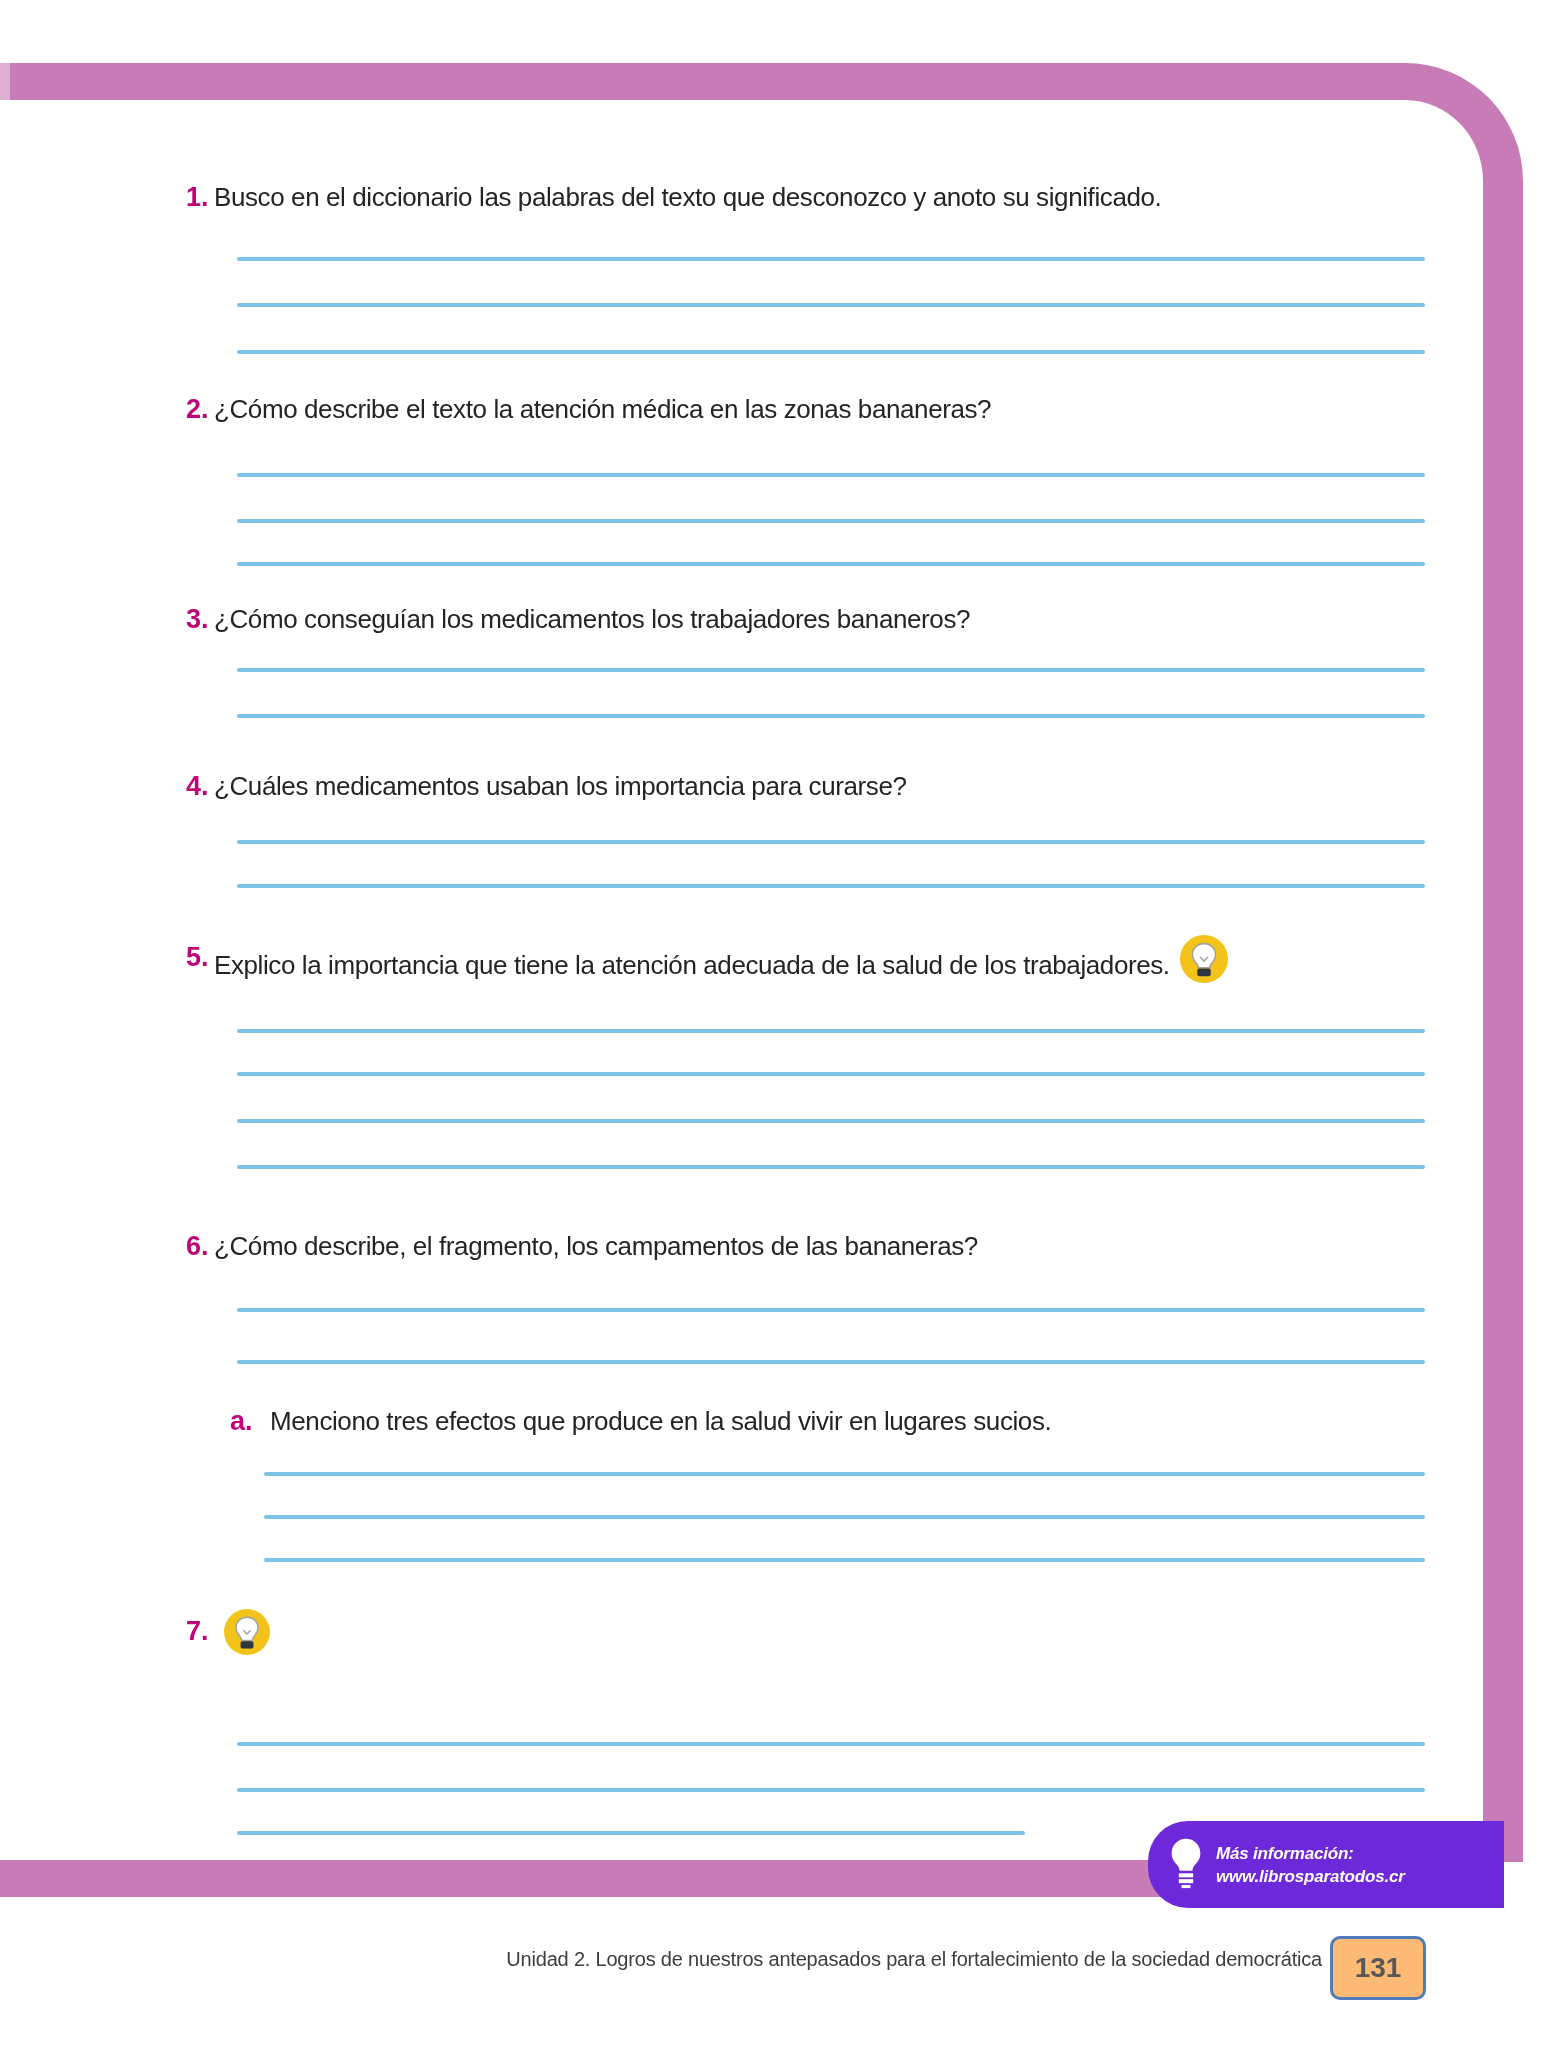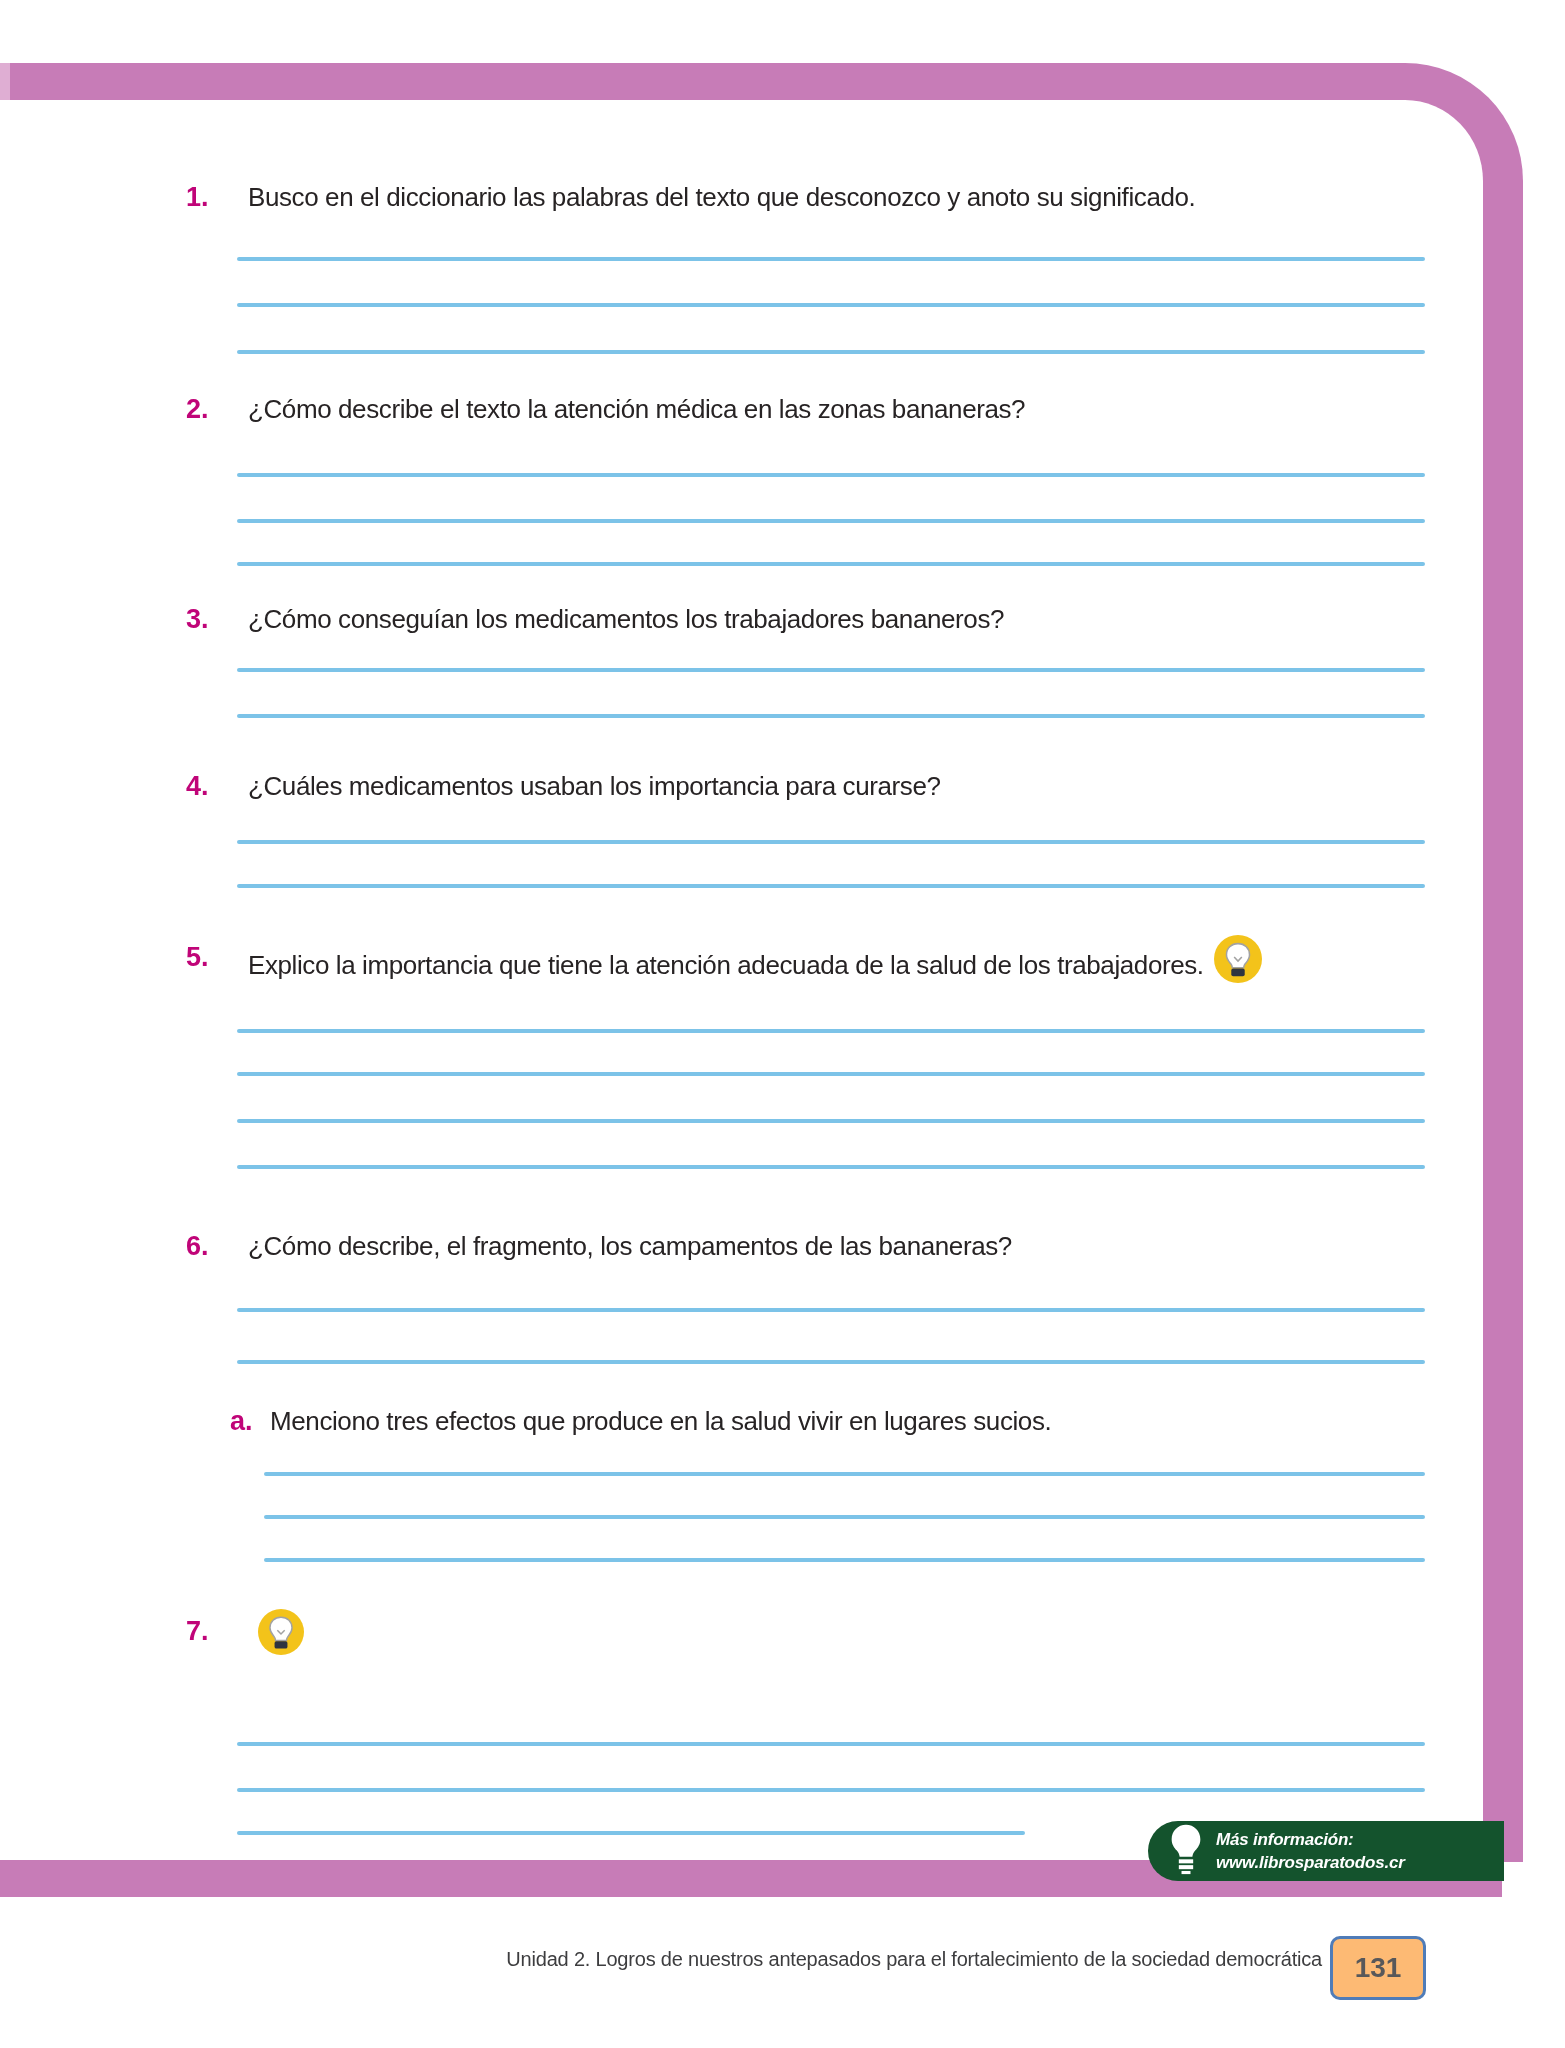--- a/index.html
+++ b/index.html
@@ -18,38 +18,38 @@
   .frame-sliver{position:absolute;left:0;top:63px;width:10px;height:37px;background:#dfaed3;}
   .bottom-band{position:absolute;left:0;top:1860px;width:1502px;height:37px;background:#c77cb7;}
 
   
   .q{position:absolute;left:186px;width:1290px;}
   .q .num{
     position:absolute;left:0;top:0;width:40px;
     font-weight:bold;font-size:27px;color:#c00478;line-height:38px;
   }
   .q .qt{
-    margin:0 0 0 62px;font-size:26px;line-height:38px;color:#272324;
+    margin:0 0 0 28px;font-size:26px;line-height:38px;color:#272324;
     letter-spacing:-0.4px;font-weight:500;
   }
   .q.sub{left:230px;}
   .q.sub .num{width:36px;}
   .q.sub .qt{margin-left:40px;}
 
   .bulb{display:inline-block;vertical-align:middle;margin-left:10px;position:relative;top:-3px;}
 
   
   .ans{position:absolute;left:237px;width:1188px;height:4px;background:#7cc3e8;border-radius:2px;}
   .ans.sub{left:264px;width:1161px;}
   .ans.short{width:788px;}
 
   
   .badge{
-    position:absolute;left:1148px;top:1821px;width:356px;height:60px;
-    background:#14532d;border-radius:40px 0 0 40px;
+    position:absolute;left:1148px;top:1821px;width:356px;height:87px;
+    background:#6d28d9;border-radius:40px 0 0 40px;
     display:flex;align-items:center;box-sizing:border-box;padding-left:20px;
   }
   .badge-text{margin-left:12px;color:#ffffff;font-style:italic;font-weight:bold;
     font-size:17px;line-height:23px;letter-spacing:-0.2px;}
 
   
   .footer-text{
     position:absolute;left:300px;top:1948px;width:1022px;text-align:right;
     font-weight:normal;font-size:20px;color:#3d3d3f;letter-spacing:-0.2px;
   }

